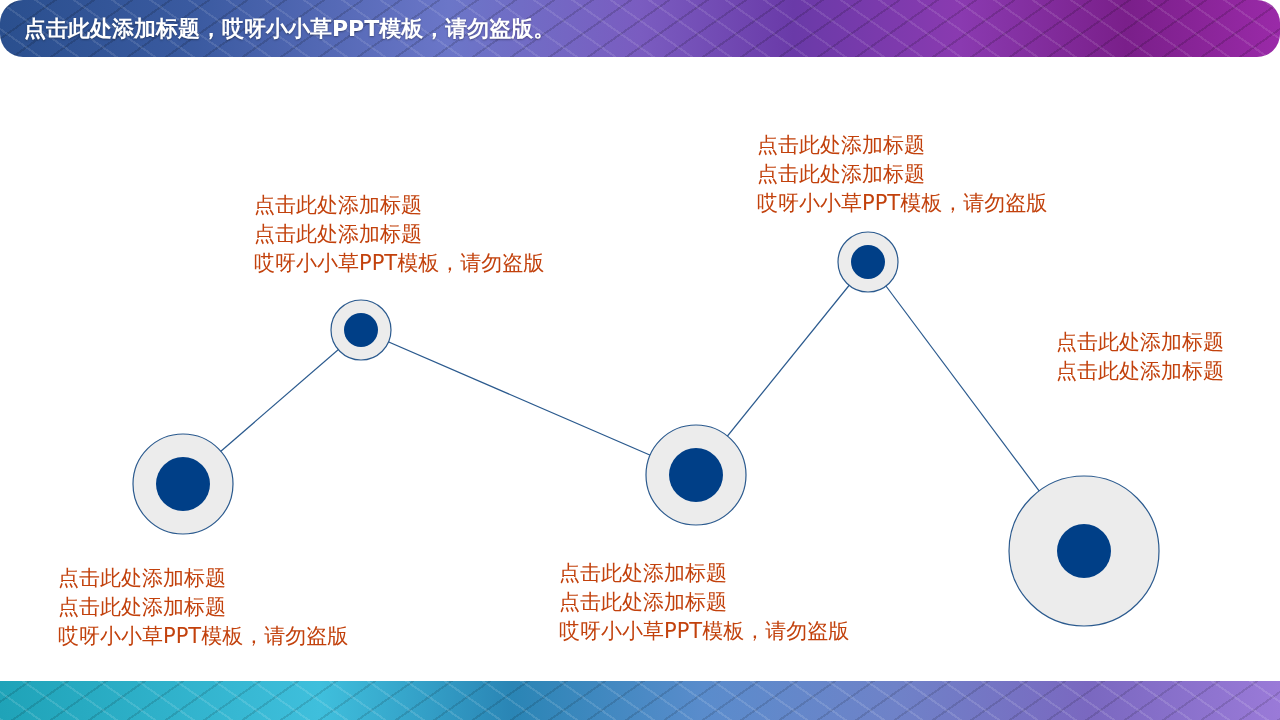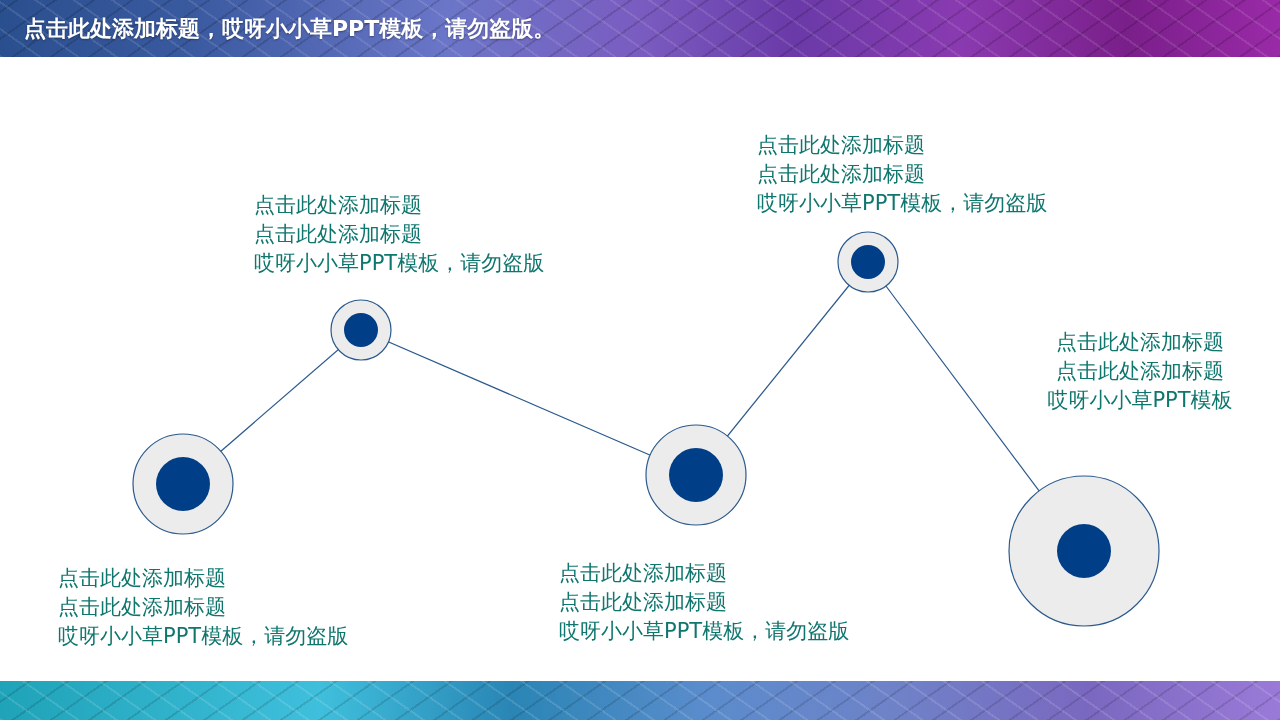--- a/index.html
+++ b/index.html
@@ -5,39 +5,40 @@
     * { margin: 0; padding: 0; box-sizing: border-box; }
     html, body { width: 1280px; height: 720px; overflow: hidden; background: #ffffff; }
     body { position: relative; font-family: "DejaVu Sans", "Liberation Sans", sans-serif; }
 
     .banner-top {
       position: absolute; left: 0; top: 0; width: 1280px; height: 57px;
       background:
         repeating-linear-gradient(35deg, rgba(255,255,255,0.10) 0 2px, transparent 2px 22px),
         repeating-linear-gradient(-35deg, rgba(0,0,0,0.14) 0 2px, transparent 2px 22px),
         linear-gradient(90deg, #2a4f8e 0%, #3a5aa0 15%, #6b76c8 35%, #7a5cc0 50%, #6a3aa8 62%, #8a3ab0 75%, #7a1f8a 88%, #9a2aa8 100%);
+      border-radius: 23px;
     }
     .banner-bottom {
       position: absolute; left: 0; top: 681px; width: 1280px; height: 39px;
       background:
         repeating-linear-gradient(35deg, rgba(255,255,255,0.12) 0 2px, transparent 2px 22px),
         repeating-linear-gradient(-35deg, rgba(0,0,0,0.12) 0 2px, transparent 2px 22px),
         linear-gradient(90deg, #1fa3b8 0%, #3fbfdc 25%, #2a85b5 40%, #5a8ccc 55%, #6f82c8 70%, #7a68c0 85%, #9a7ad8 100%);
     }
     .title {
       position: absolute; left: 24px; top: 14px;
       font-size: 22px; font-weight: bold; color: #ffffff;
       letter-spacing: 0px; white-space: nowrap;
       text-shadow: 0 1px 2px rgba(0,0,0,0.35);
     }
 
     svg.diagram { position: absolute; left: 0; top: 0; }
 
     .label {
-      position: absolute; font-size: 21px; line-height: 29px; color: #0f766e;
+      position: absolute; font-size: 21px; line-height: 29px; color: #c2410c;
       white-space: nowrap;
     }
     .label .line { display: block; }
     .label.center { text-align: center; }
   </style>
 </head>
 <body>
 
 <div class="banner-top">
   <div class="title">点击此处添加标题，哎呀小小草PPT模板，请勿盗版。</div>
@@ -92,16 +93,15 @@
 
 <div class="label" style="left:757px; top:131px;">
   <span class="line">点击此处添加标题</span>
   <span class="line">点击此处添加标题</span>
   <span class="line">哎呀小小草PPT模板，请勿盗版</span>
 </div>
 
 <div class="label center" style="left:1030px; top:328px; width:220px;">
   <span class="line">点击此处添加标题</span>
   <span class="line">点击此处添加标题</span>
-  <span class="line">哎呀小小草PPT模板</span>
 </div>
 
 <div class="banner-bottom"></div>
 
 </body></html>

